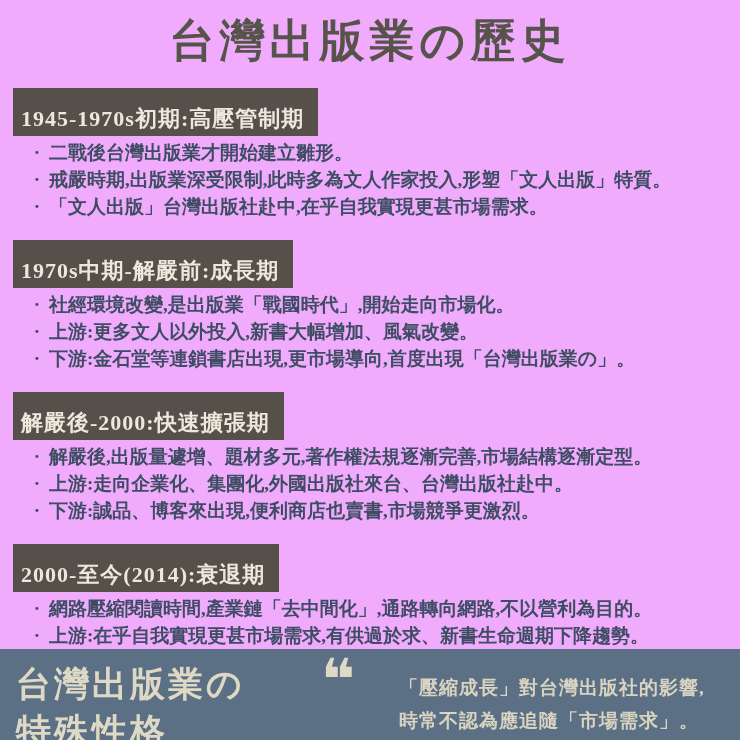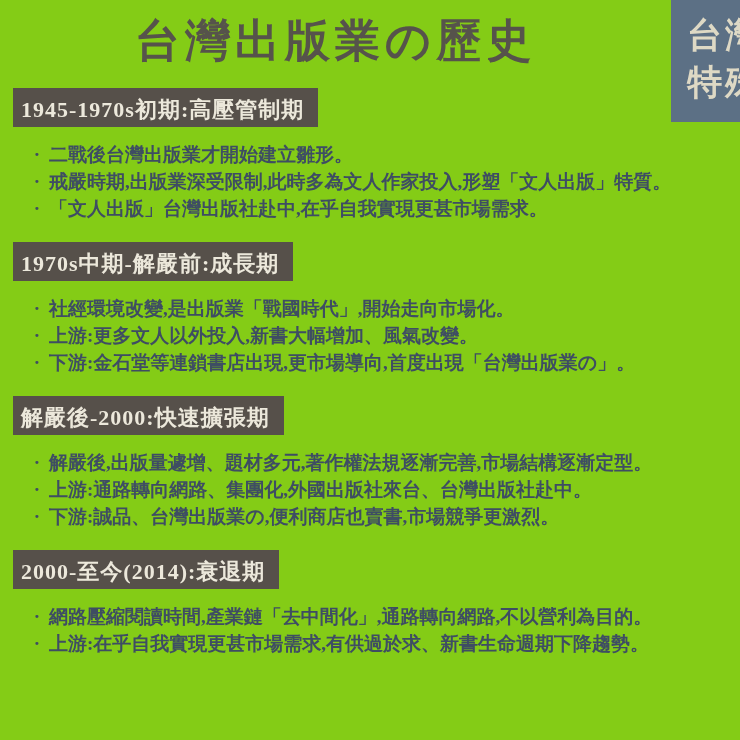--- a/index.html
+++ b/index.html
@@ -1,23 +1,23 @@
 <!DOCTYPE html>
 <html><head>
 <meta charset="utf-8">
 <style>
   html, body { margin: 0; padding: 0; }
   .page {
     position: relative;
     width: 740px;
     height: 740px;
-    background: #84cc16;
+    background: #f0abfc;
     overflow: hidden;
     display: flex;
-    flex-direction: row;
+    flex-direction: column;
     font-family: "Liberation Serif", "DejaVu Serif", serif;
   }
   .main { flex: 1 1 auto; }
   .page-title {
     margin: 0;
     padding-top: 12px;
     text-align: center;
     font-size: 45px;
     line-height: 58px;
     font-weight: bold;
@@ -26,27 +26,27 @@
   }
   .section { margin: 0 0 0 13px; }
   .section-bar {
     display: inline-block;
     margin-top: 20px;
     background: #56504a;
     color: #ece8db;
     font-size: 22px;
     line-height: 28px;
     font-weight: bold;
-    padding: 8px 14px 3px 8px;
+    padding: 17px 14px 3px 8px;
     letter-spacing: 1px;
   }
   .section:first-of-type .section-bar { margin-top: 18px; }
   .bullets {
     list-style: none;
-    margin: 14px 0 0 12px;
+    margin: 3px 0 0 12px;
     padding: 0;
   }
   .bullets li {
     font-size: 19px;
     line-height: 27px;
     font-weight: 600;
     color: #3e4d63;
     white-space: nowrap;
   }
   .dot {
@@ -112,37 +112,38 @@
         <li><span class="dot">·</span><span>社經環境改變,是出版業「戰國時代」,開始走向市場化。</span></li>
         <li><span class="dot">·</span><span>上游:更多文人以外投入,新書大幅增加、風氣改變。</span></li>
         <li><span class="dot">·</span><span>下游:金石堂等連鎖書店出現,更市場導向,首度出現「台灣出版業の」。</span></li>
       </ul>
     </div>
 
     <div class="section">
       <div class="section-bar">解嚴後-2000:快速擴張期</div>
       <ul class="bullets">
         <li><span class="dot">·</span><span>解嚴後,出版量遽增、題材多元,著作權法規逐漸完善,市場結構逐漸定型。</span></li>
-        <li><span class="dot">·</span><span>上游:通路轉向網路、集團化,外國出版社來台、台灣出版社赴中。</span></li>
-        <li><span class="dot">·</span><span>下游:誠品、台灣出版業の,便利商店也賣書,市場競爭更激烈。</span></li>
+        <li><span class="dot">·</span><span>上游:走向企業化、集團化,外國出版社來台、台灣出版社赴中。</span></li>
+        <li><span class="dot">·</span><span>下游:誠品、博客來出現,便利商店也賣書,市場競爭更激烈。</span></li>
       </ul>
     </div>
 
     <div class="section">
       <div class="section-bar">2000-至今(2014):衰退期</div>
       <ul class="bullets">
         <li><span class="dot">·</span><span>網路壓縮閱讀時間,產業鏈「去中間化」,通路轉向網路,不以營利為目的。</span></li>
         <li><span class="dot">·</span><span>上游:在乎自我實現更甚市場需求,有供過於求、新書生命週期下降趨勢。</span></li>
       </ul>
     </div>
   </div>
 
   <div class="footer">
     <div class="footer-title">
       <div>台灣出版業の</div>
       <div>特殊性格</div>
     </div>
     <div class="quote-mark">❝</div>
     <div class="quote-text">
+      <div>「壓縮成長」對台灣出版社的影響,</div>
       <div>時常不認為應追隨「市場需求」。</div>
     </div>
   </div>
 </div>
 
 </body></html>

